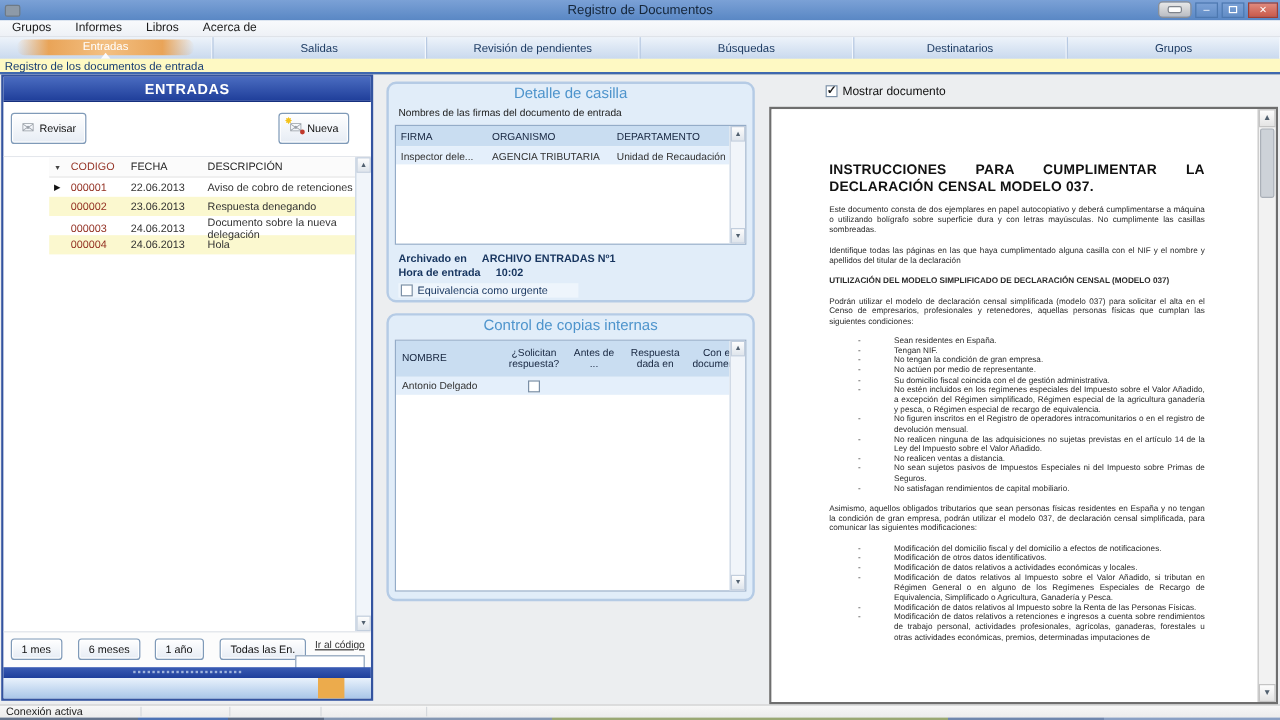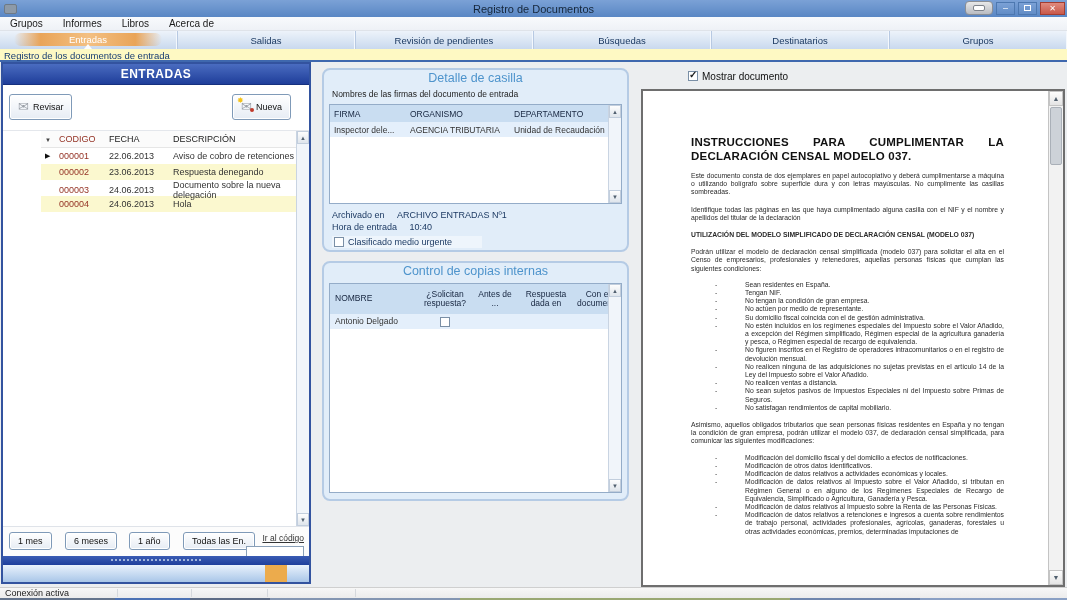--- a/index.html
+++ b/index.html
@@ -95,21 +95,21 @@
 
   .dtable { position:absolute; left:5px; right:5px; top:34px; height:100px; background:#fff; border:1px solid #94acc8; }
   .drow { display:grid; grid-template-columns:76px 104px 1fr; align-items:center; height:15px;
     font-size:8.5px; color:#333; padding-left:4px; }
   .drow.dhead { height:17px; background:#c9ddf1; color:#16253f; }
   .dtable .vscroll, .ctable .vscroll { width:13px; }
   .dtable .inner, .ctable .inner { position:absolute; left:0; top:0; right:13px; bottom:0; overflow:hidden; }
   .rowsel { background:#e4effb; }
 
   .p-info { position:absolute; left:8px; right:8px; top:138px; font-size:9px; color:#17355f; }
-  .p-info .line { margin-top:2px; }
+  .p-info .line { margin-top:2px;font-weight:bold; }
   .ilabel { display:inline-block; }
   .ivalue { display:inline-block; margin-left:10px; }
   .chk-row { display:flex; align-items:center; gap:4px; margin-top:4px; background:#eef5fc; width:150px; padding:1px 2px; cursor:pointer; }
   .chk { display:inline-block; width:10px; height:10px; background:#fff; border:1px solid #7a8fa6; position:relative; flex:0 0 auto; cursor:pointer; }
   .chk.checked::after { content:"✓"; position:absolute; top:-3px; left:0px; font-size:10px; font-weight:bold; color:#1a1a1a; }
   .chk-label { font-size:9px; color:#17355f; }
 
   .ctable { position:absolute; left:5px; right:5px; top:20px; bottom:6px; background:#fff; border:1px solid #94acc8; }
   .crow { display:grid; grid-template-columns:88px 54px 46px 56px 1fr; align-items:center; height:15px;
     font-size:8.5px; color:#333; }
@@ -287,25 +287,25 @@
         <span class="sb-btn bottom">▼</span>
       </div>
     </div>
     <div class="p-info">
       <div class="line">
         <span class="ilabel">Archivado en</span>
         <span class="ivalue">ARCHIVO ENTRADAS Nº1</span>
       </div>
       <div class="line">
         <span class="ilabel">Hora de entrada</span>
-        <span class="ivalue">10:40</span>
+        <span class="ivalue">10:02</span>
       </div>
       <label class="chk-row">
         <span class="chk"></span>
-        <span class="chk-label">Clasificado medio urgente</span>
+        <span class="chk-label">Equivalencia como urgente</span>
       </label>
     </div>
   </div>
 
   <div class="panel copias">
     <div class="p-title">Control de copias internas</div>
     <div class="ctable">
       <div class="inner">
         <div class="crow chead">
           <span class="cc first">NOMBRE</span>

